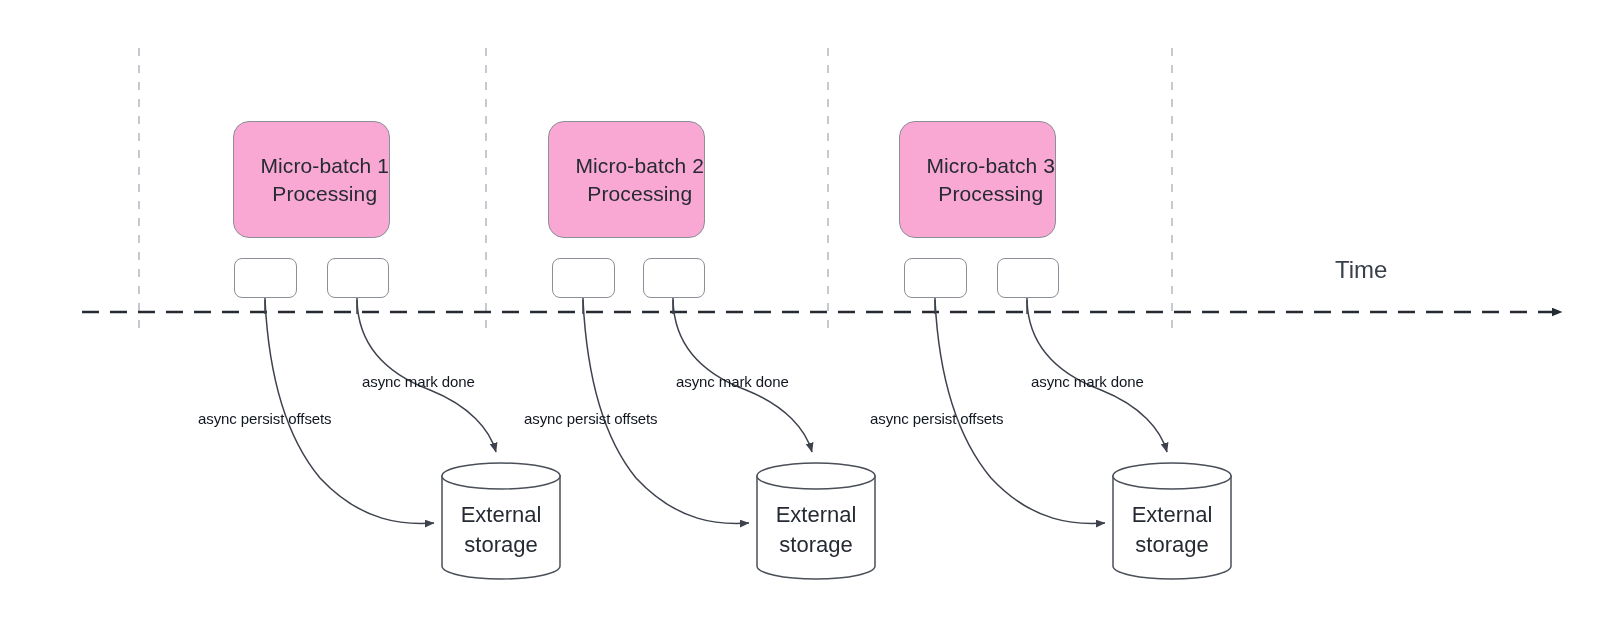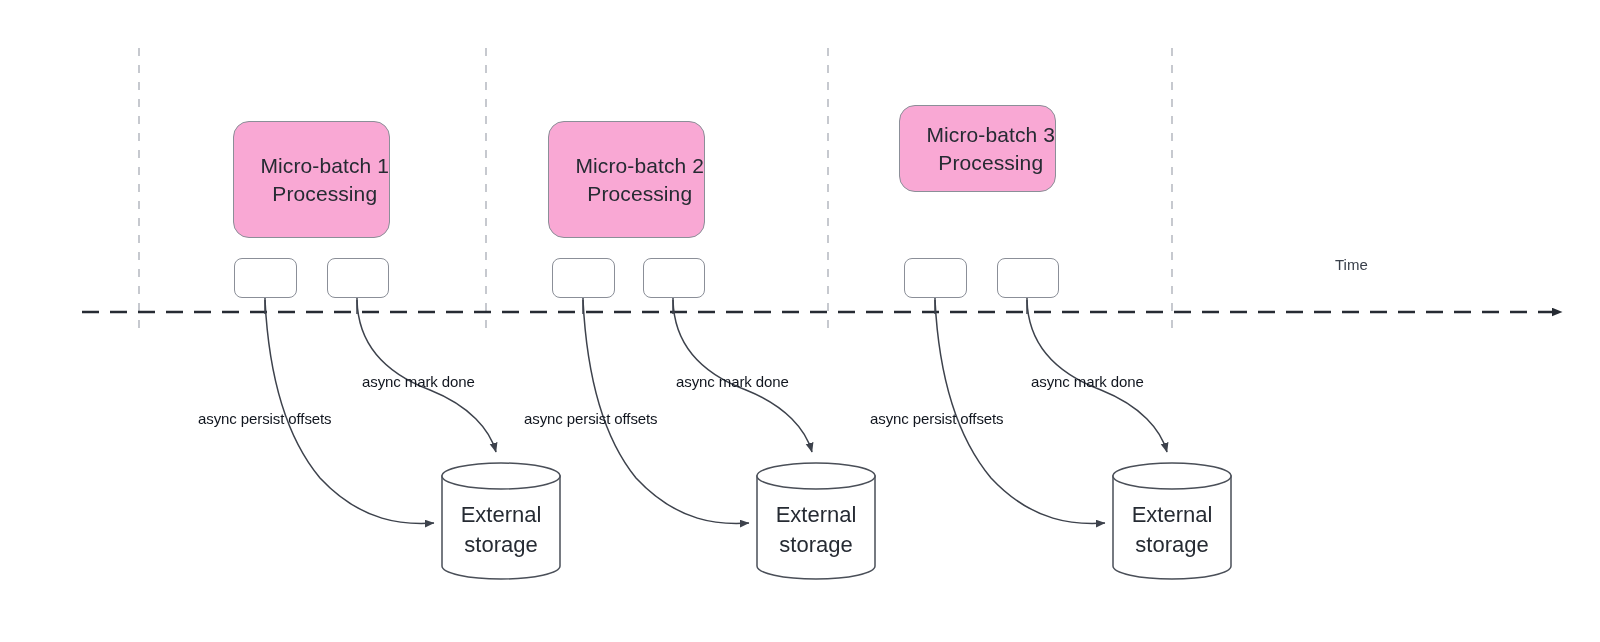--- a/index.html
+++ b/index.html
@@ -67,21 +67,21 @@
   .annot {
     position: absolute;
     font-size: 15px;
     font-weight: normal;
     color: #11161f;
     white-space: nowrap;
     letter-spacing: -0.1px;
   }
   .time-label {
     position: absolute;
-    font-size: 15px;
+    font-size: 24px;
     color: #3a404b;
     white-space: nowrap;
   }
 </style>
 </head>
 <body>
 
 <div id="canvas">
 
   <svg class="layer" viewBox="0 0 1600 642" xmlns="http://www.w3.org/2000/svg">
@@ -163,21 +163,21 @@
     <span class="lbl">Micro-batch 2
 Processing</span>
   </div>
   <div class="mini-box" style="left:552px; top:258px; width:63px; height:40px;"></div>
   <div class="mini-box" style="left:643px; top:258px; width:62px; height:40px;"></div>
   <div class="cyl-label" style="left:757px; top:500px; width:118px;">External
 storage</div>
   <div class="annot" style="left:524px; top:410px;">async persist offsets</div>
   <div class="annot" style="left:676px; top:373px;">async mark done</div>
 
-  <div class="proc-box" style="left:899px; top:105px; width:157px; height:87px;">
+  <div class="proc-box" style="left:899px; top:121px; width:157px; height:117px;">
     <span class="lbl">Micro-batch 3
 Processing</span>
   </div>
   <div class="mini-box" style="left:904px; top:258px; width:63px; height:40px;"></div>
   <div class="mini-box" style="left:997px; top:258px; width:62px; height:40px;"></div>
   <div class="cyl-label" style="left:1113px; top:500px; width:118px;">External
 storage</div>
   <div class="annot" style="left:870px; top:410px;">async persist offsets</div>
   <div class="annot" style="left:1031px; top:373px;">async mark done</div>
 

